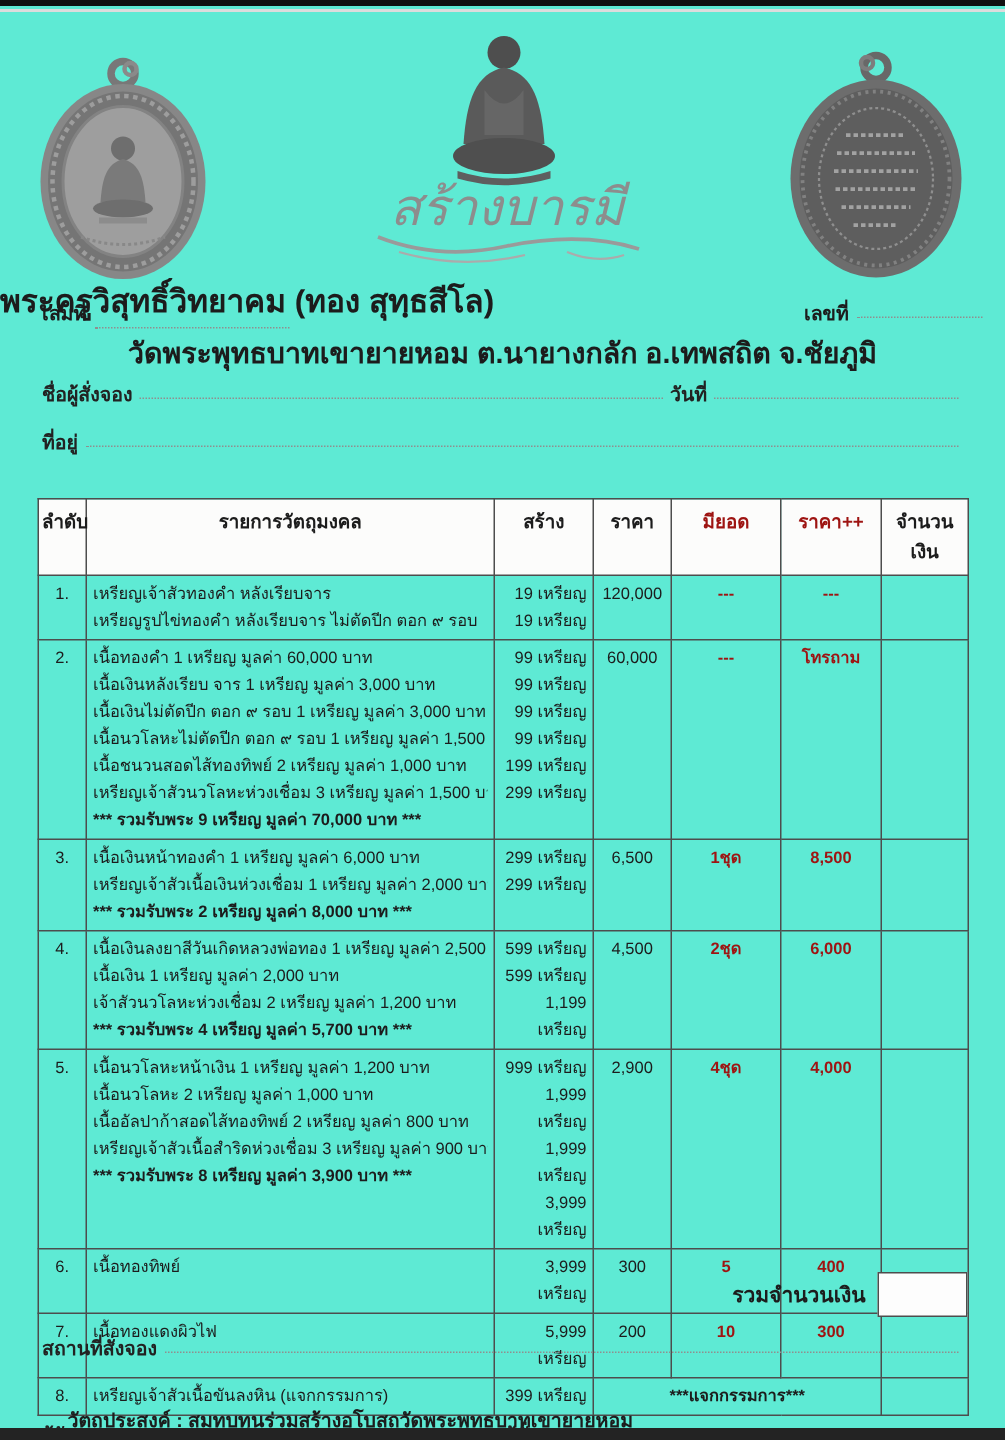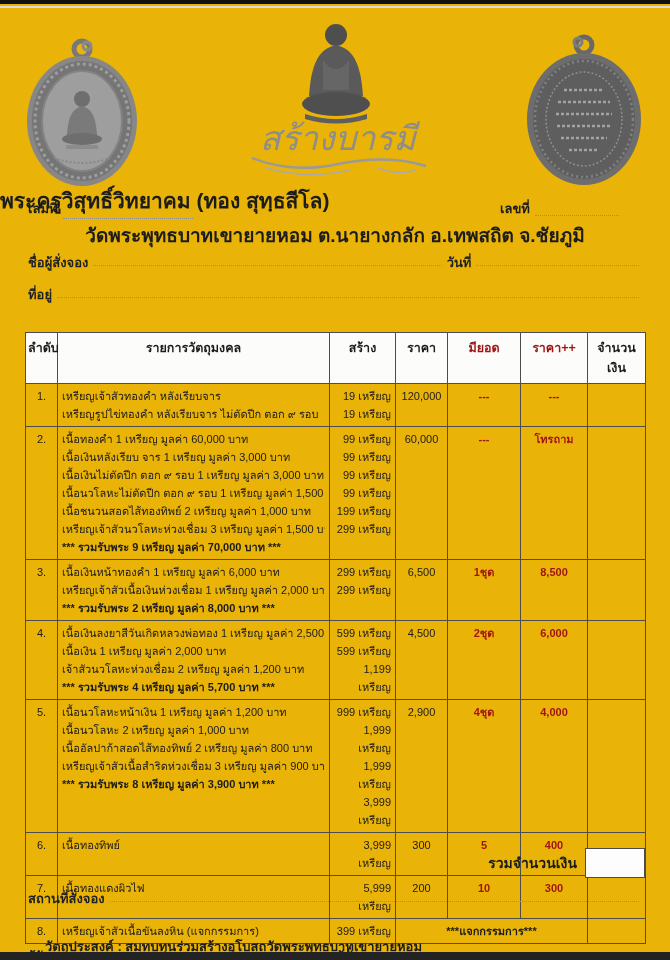--- a/index.html
+++ b/index.html
@@ -1,39 +1,39 @@
 <!DOCTYPE html>
 <html><head>
 <meta charset="utf-8">
 <style>
   html,body{margin:0;padding:0;background:#e8e8e8;}
   .page{
     position:relative;width:670px;height:960px;margin:0 auto;
-    background:#eab308;overflow:hidden;
+    background:#5eead4;overflow:hidden;
     font-family:"Liberation Sans","DejaVu Sans",sans-serif;color:#1c1c1c;
   }
   .strip-top{position:absolute;left:0;top:0;width:670px;height:4px;background:#111;}
   .strip-top2{position:absolute;left:0;top:6px;width:670px;height:2px;background:#dcdcdc;}
   .strip-bottom{position:absolute;left:0;top:952px;width:670px;height:8px;background:#232323;}
 
   
   .medal-left{position:absolute;left:24px;top:36px;width:116px;height:152px;}
   .medal-right{position:absolute;left:524px;top:32px;width:120px;height:156px;}
   .monk{position:absolute;left:283px;top:20px;width:106px;height:108px;}
   .callig{position:absolute;left:238px;top:106px;width:200px;height:80px;}
 
   .title1{position:absolute;left:0;top:150px;width:670px;text-align:center;
           font-size:19px;font-weight:bold;letter-spacing:.2px;}
   .title2{position:absolute;left:0;top:184px;width:628px;text-align:left;
           font-size:21px;font-weight:bold;}
   .title3{position:absolute;left:0;top:220px;width:670px;text-align:center;
           font-size:19px;font-weight:bold;}
 
   .bookno{position:absolute;left:28px;top:198px;width:170px;display:flex;align-items:flex-end;font-size:13px;}
-  .docno{position:absolute;left:500px;top:198px;width:124px;display:flex;align-items:center;font-size:13px;}
+  .docno{position:absolute;left:536px;top:198px;width:124px;display:flex;align-items:flex-start;font-size:13px;}
 
   .fieldrow{position:absolute;display:flex;font-size:13px;color:#222;}
   .f1{left:28px;top:252px;width:616px;}
   .f2{left:28px;top:284px;width:616px;}
   .f3{left:28px;top:310px;width:616px;}
   .frow-bottom1{left:28px;top:888px;width:616px;font-weight:bold;}
   .frow-bottom2{left:28px;top:912px;width:616px;font-weight:bold;margin-top:34px;}
   .purpose{position:absolute;left:45px;top:936px;font-size:13px;font-weight:bold;}
   .dotline{flex:1;border-bottom:1.5px dotted #8f8f8f;height:13px;margin:0 5px;}
   .lbl{white-space:nowrap;font-weight:bold;}

